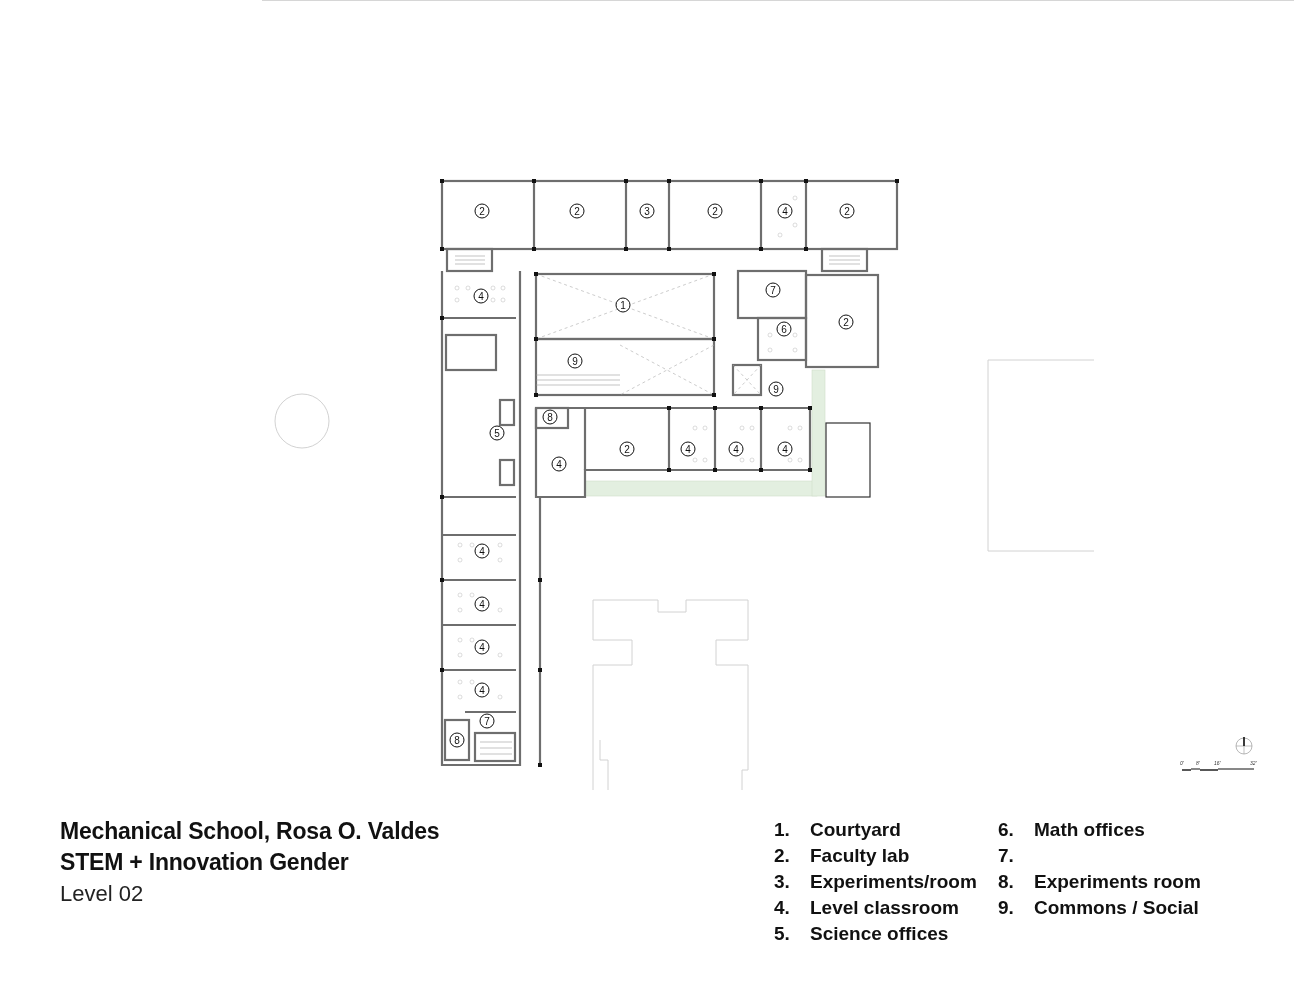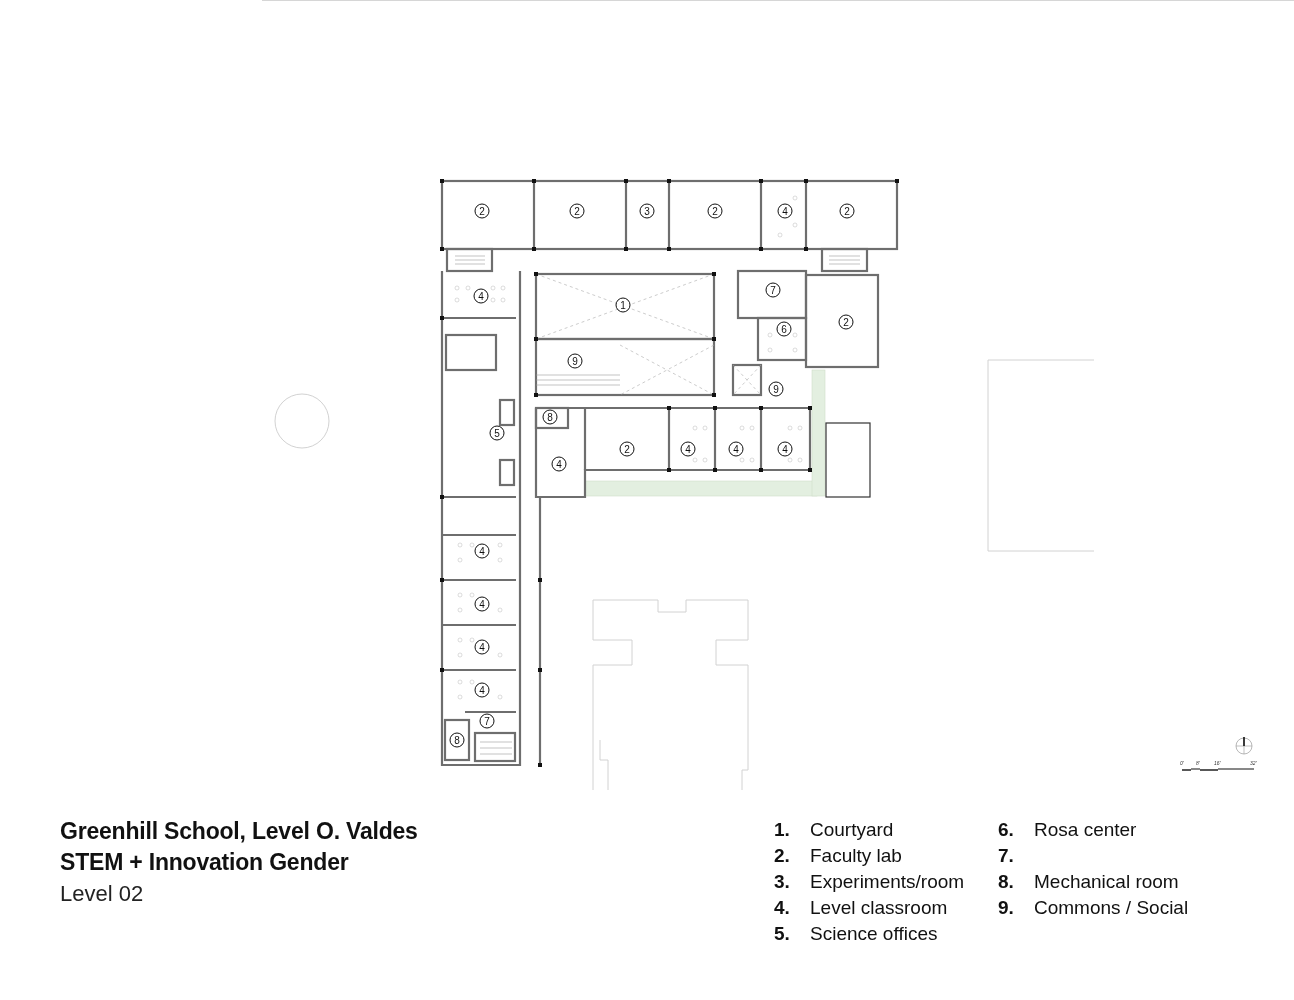--- a/index.html
+++ b/index.html
@@ -7,21 +7,21 @@
   .topline { position:absolute; left:262px; top:0; width:1032px; height:1px; background:#d6d6d6; }
   svg.plan { position:absolute; left:0; top:0; width:1294px; height:1000px; }
   .title-block { position:absolute; left:60px; top:816px; }
   .title-line { font-size:23px; font-weight:700; line-height:31px; color:#111; letter-spacing:-0.2px; }
   .title-sub { font-size:22px; font-weight:400; line-height:31px; color:#222; }
   .legend { position:absolute; top:817px; }
   .legend-col-1 { left:774px; }
   .legend-col-2 { left:998px; }
   .legend-item { display:flex; font-size:19px; line-height:26px; color:#111; }
   .legend-num { font-weight:700; width:36px; }
-  .legend-label { font-weight:400; }
+  .legend-label { font-weight:700; }
   .room-num { font-family:"Liberation Sans", sans-serif; font-size:10px; text-anchor:middle; dominant-baseline:central; fill:#111; }
   .scale-text { font-family:"Liberation Sans", sans-serif; font-size:5px; fill:#333; font-style:italic; }
 </style>
 </head>
 <body>
 
 <div class="topline"></div>
 
 <svg class="plan" viewBox="0 0 1294 1000" xmlns="http://www.w3.org/2000/svg">
 
@@ -312,21 +312,21 @@
     <line x1="1200" y1="770" x2="1218" y2="770" stroke="#111" stroke-width="1.4"></line>
     <line x1="1218" y1="769" x2="1254" y2="769" stroke="#111" stroke-width="1"></line>
     <text class="scale-text" x="1180" y="765">0'</text>
     <text class="scale-text" x="1196" y="765">8'</text>
     <text class="scale-text" x="1214" y="765">16'</text>
     <text class="scale-text" x="1250" y="765">32'</text>
   </g>
 </svg>
 
 <div class="title-block">
-  <div class="title-line">Greenhill School, Level O. Valdes</div>
+  <div class="title-line">Mechanical School, Rosa O. Valdes</div>
   <div class="title-line">STEM + Innovation Gender</div>
   <div class="title-sub">Level 02</div>
 </div>
 
 <div class="legend legend-col-1">
   <div class="legend-item">
       <span class="legend-num">1.</span>
       <span class="legend-label">Courtyard</span>
     </div>
   <div class="legend-item">
@@ -343,26 +343,26 @@
     </div>
   <div class="legend-item">
       <span class="legend-num">5.</span>
       <span class="legend-label">Science offices</span>
     </div>
 </div>
 
 <div class="legend legend-col-2">
   <div class="legend-item">
       <span class="legend-num">6.</span>
-      <span class="legend-label">Rosa center</span>
+      <span class="legend-label">Math offices</span>
     </div>
   <div class="legend-item">
       <span class="legend-num">7.</span>
     </div>
   <div class="legend-item">
       <span class="legend-num">8.</span>
-      <span class="legend-label">Mechanical room</span>
+      <span class="legend-label">Experiments room</span>
     </div>
   <div class="legend-item">
       <span class="legend-num">9.</span>
       <span class="legend-label">Commons / Social</span>
     </div>
 </div>
 
 </body></html>

